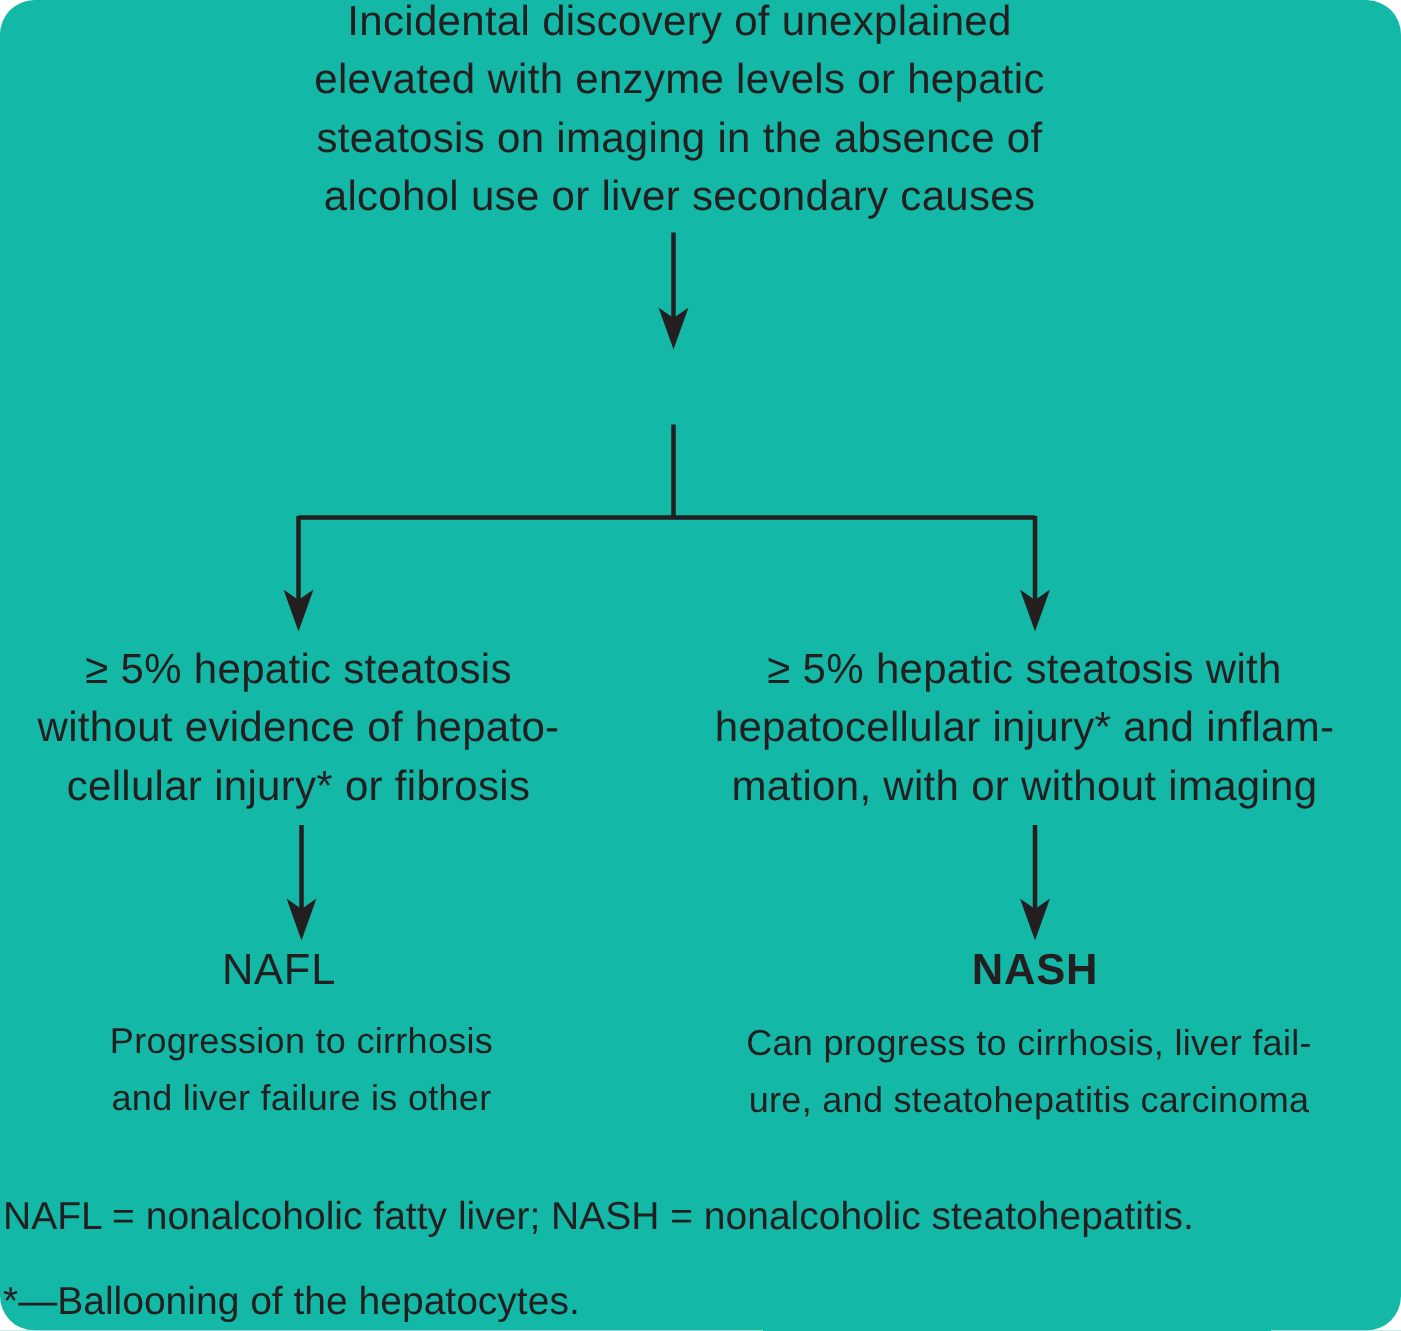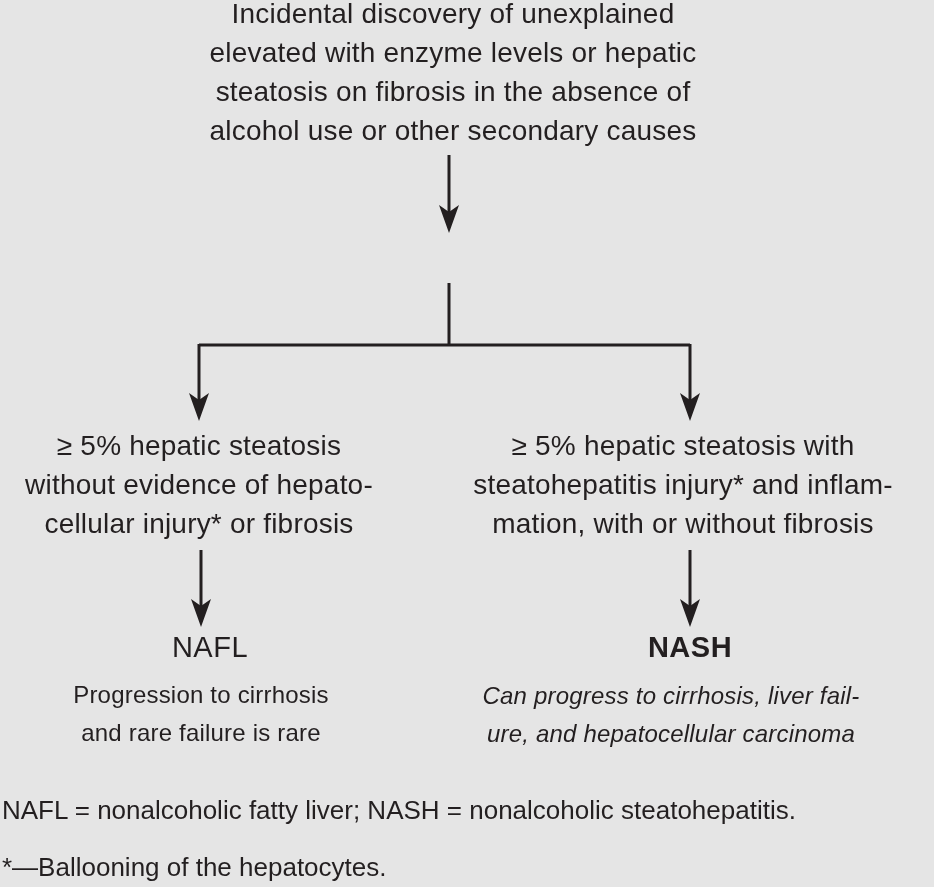--- a/index.html
+++ b/index.html
@@ -4,24 +4,25 @@
 <style>
   html, body {
     margin: 0;
     padding: 0;
     background: #ffffff;
   }
   .canvas {
     position: relative;
     width: 934px;
     height: 887px;
-    background: #e5e5e5;
+    background: #14b8a6;
     font-family: "Liberation Sans", sans-serif;
     color: #231f20;
     overflow: hidden;
+    border-radius: 23px;
   }
   .connectors {
     position: absolute;
     left: 0;
     top: 0;
     width: 934px;
     height: 887px;
   }
   .node {
     position: absolute;
@@ -87,45 +88,45 @@
 
     <g stroke="#231f20" fill="#231f20">
       <line x1="690" y1="550" x2="690" y2="609" stroke-width="3"></line>
       <polygon points="690,627 680,599 690,606 700,599" stroke="none"></polygon>
     </g>
   </svg>
 
   <div class="node" style="left:153px; top:-6px; width:600px;">
     <div class="line">Incidental discovery of unexplained</div>
     <div class="line">elevated with enzyme levels or hepatic</div>
-    <div class="line">steatosis on fibrosis in the absence of</div>
-    <div class="line">alcohol use or other secondary causes</div>
+    <div class="line">steatosis on imaging in the absence of</div>
+    <div class="line">alcohol use or liver secondary causes</div>
   </div>
 
 
   <div class="node" style="left:-16px; top:426px; width:430px;">
     <div class="line">≥ 5% hepatic steatosis</div>
     <div class="line">without evidence of hepato-</div>
     <div class="line">cellular injury* or fibrosis</div>
   </div>
 
   <div class="node" style="left:438px; top:426px; width:490px;">
     <div class="line">≥ 5% hepatic steatosis with</div>
-    <div class="line">steatohepatitis injury* and inflam-</div>
-    <div class="line">mation, with or without fibrosis</div>
+    <div class="line">hepatocellular injury* and inflam-</div>
+    <div class="line">mation, with or without imaging</div>
   </div>
 
-  <div class="outcome-label" style="left:110px; top:628px; width:200px;">NAFL</div>
+  <div class="outcome-label" style="left:86px; top:628px; width:200px;">NAFL</div>
   <div class="outcome-desc" style="left:11px; top:676px; width:380px;">
     <div class="line">Progression to cirrhosis</div>
-    <div class="line">and rare failure is rare</div>
+    <div class="line">and liver failure is other</div>
   </div>
 
   <div class="outcome-label" style="left:590px; top:628px; width:200px;font-weight:bold;">NASH</div>
-  <div class="outcome-desc" style="left:426px; top:677px; width:490px;font-style:italic;">
+  <div class="outcome-desc" style="left:441px; top:677px; width:490px;">
     <div class="line">Can progress to cirrhosis, liver fail-</div>
-    <div class="line">ure, and hepatocellular carcinoma</div>
+    <div class="line">ure, and steatohepatitis carcinoma</div>
   </div>
 
   <div class="footnote" style="top:851px;">*—Ballooning of the hepatocytes.</div>
   <div class="footnote" style="top:794px;">NAFL = nonalcoholic fatty liver; NASH = nonalcoholic steatohepatitis.</div>
 
 </div>
 
 </body></html>

